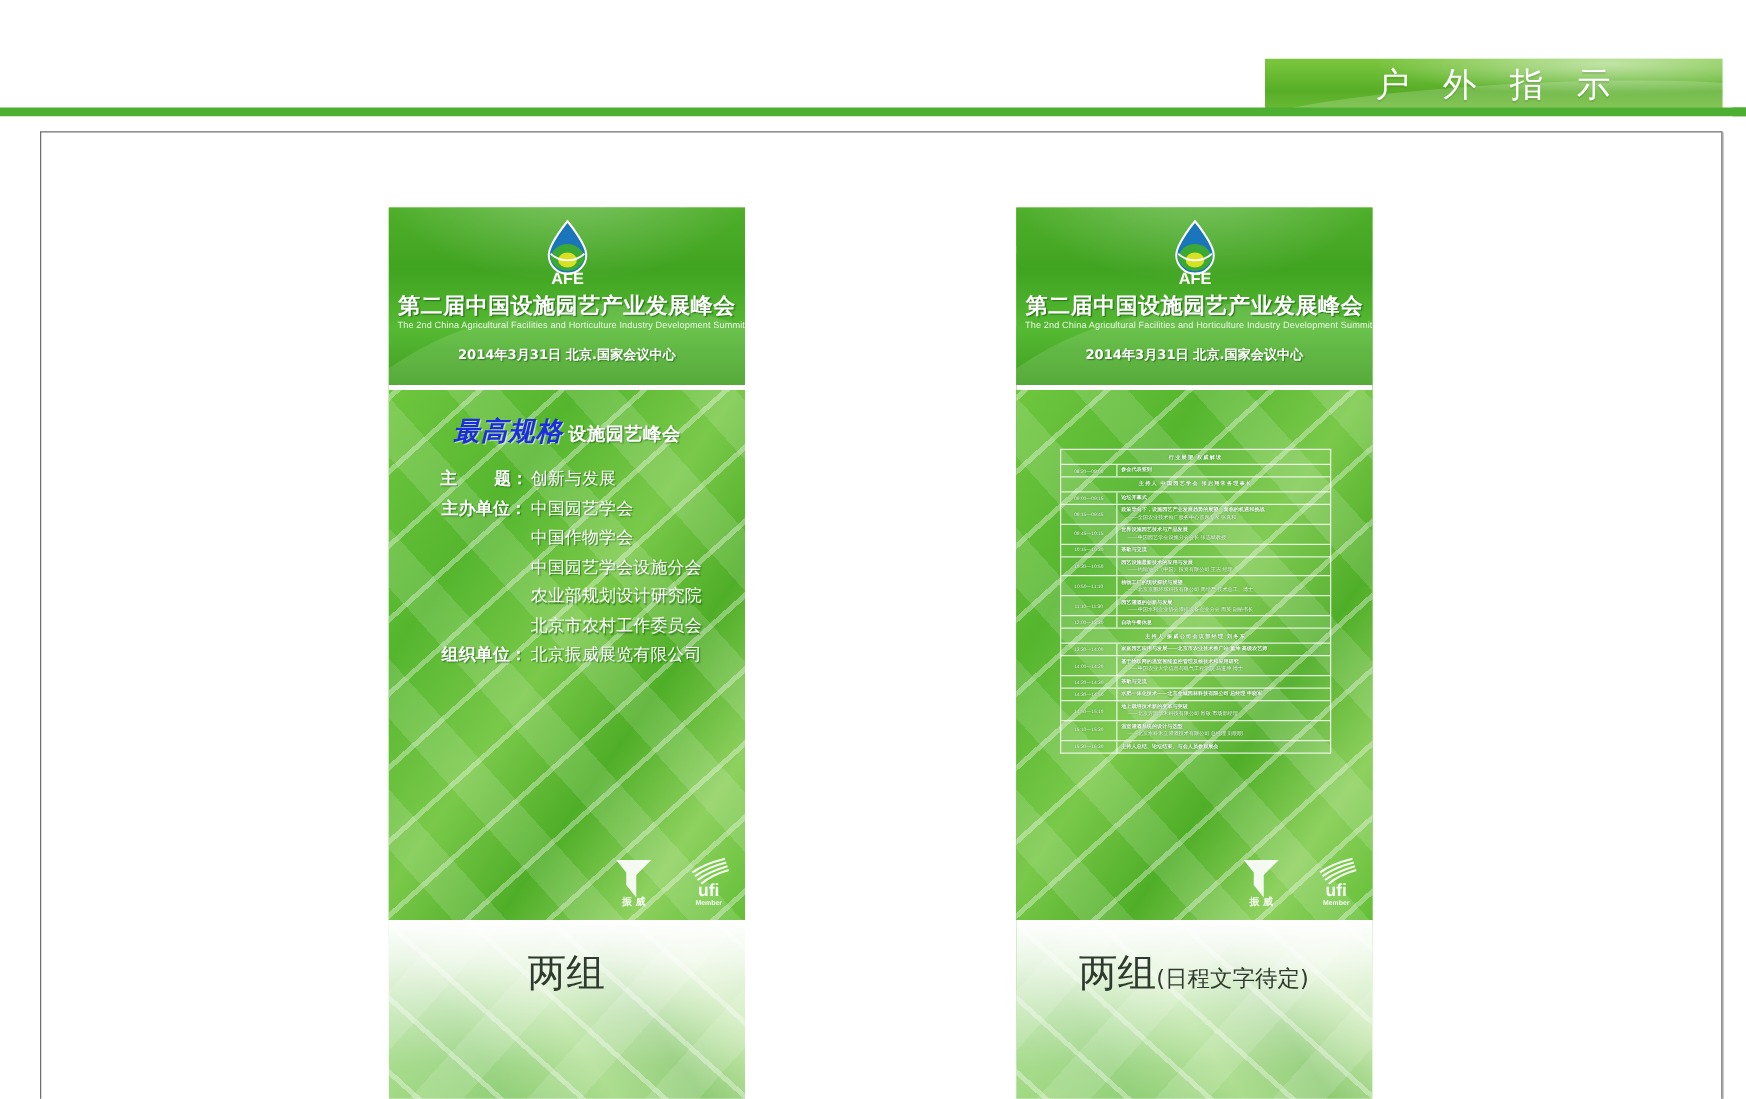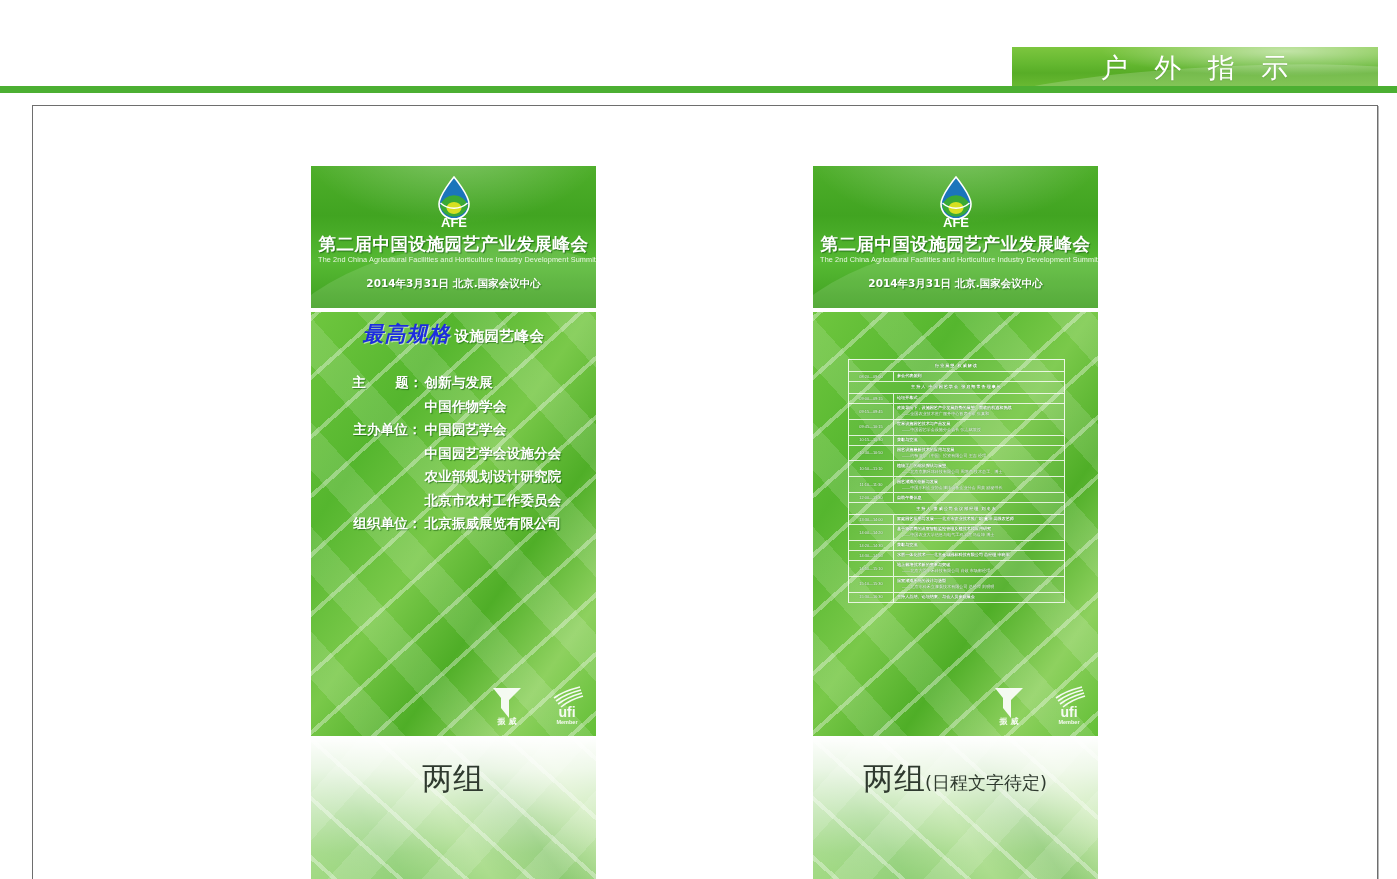--- a/index.html
+++ b/index.html
@@ -92,42 +92,42 @@
     color:#ffffff;font-size:10.5px;font-weight:bold;
     font-family:"DejaVu Sans","Liberation Sans",sans-serif;
     text-shadow:1px 1px 1px rgba(0,60,0,.5);
   }
   .head-gap{position:absolute;left:0;top:142px;width:285px;height:4px;background:#ffffff;}
 
   .banner-body{position:absolute;left:0;top:146px;width:285px;height:424px;overflow:hidden;}
 
   
   .slogan{
-    position:absolute;left:0;top:8px;width:285px;text-align:center;z-index:3;
+    position:absolute;left:0;top:19px;width:285px;text-align:center;z-index:3;
     font-family:"DejaVu Sans","Liberation Sans",sans-serif;
   }
   .slogan-blue{
     color:#1c2ce0;font-weight:bold;font-style:italic;font-size:21px;letter-spacing:1px;
     text-shadow:1px 1px 0 rgba(255,255,255,.55);
   }
   .slogan-white{
     color:#ffffff;font-weight:bold;font-size:14.5px;letter-spacing:.5px;margin-left:4px;
     text-shadow:1px 1px 1px rgba(0,70,0,.5);
   }
   .info-list{position:absolute;left:0;top:62px;width:285px;z-index:3;}
   .info-row{display:flex;justify-content:center;margin-bottom:5.5px;}
   .info-row-inner{display:flex;width:206px;}
   .info-label{
     width:74px;flex:0 0 74px;text-align:center;
     color:#ffffff;font-weight:bold;font-size:13.5px;letter-spacing:.2px;
     font-family:"DejaVu Sans","Liberation Sans",sans-serif;
     text-shadow:1px 1px 1px rgba(0,70,0,.55);white-space:pre;
   }
   .info-value{
-    color:#ffffff;font-weight:bold;font-size:13.5px;letter-spacing:.2px;
+    color:#ffffff;font-weight:normal;font-size:13.5px;letter-spacing:.2px;
     font-family:"DejaVu Sans","Liberation Sans",sans-serif;
     text-shadow:1px 1px 1px rgba(0,70,0,.55);white-space:nowrap;
   }
 
   
   .schedule-title{
     position:absolute;left:0;top:12px;width:285px;text-align:center;z-index:3;
     color:#ffffff;font-size:19px;letter-spacing:1px;
     font-family:"DejaVu Sans","Liberation Sans",sans-serif;
     text-shadow:1px 1px 1px rgba(0,70,0,.5);
@@ -222,28 +222,28 @@
 
         <div class="info-list" id="info-list">
             <div class="info-row">
               <div class="info-row-inner">
                 <span class="info-label">主      题：</span>
                 <span class="info-value">创新与发展</span>
               </div>
             </div>
             <div class="info-row">
               <div class="info-row-inner">
+                <span class="info-label">主办单位：</span>
+                <span class="info-value">中国园艺学会</span>
+              </div>
+            </div>
+            <div class="info-row">
+              <div class="info-row-inner">
                 <span class="info-label"></span>
                 <span class="info-value">中国作物学会</span>
-              </div>
-            </div>
-            <div class="info-row">
-              <div class="info-row-inner">
-                <span class="info-label">主办单位：</span>
-                <span class="info-value">中国园艺学会</span>
               </div>
             </div>
             <div class="info-row">
               <div class="info-row-inner">
                 <span class="info-label"></span>
                 <span class="info-value">中国园艺学会设施分会</span>
               </div>
             </div>
             <div class="info-row">
               <div class="info-row-inner">

